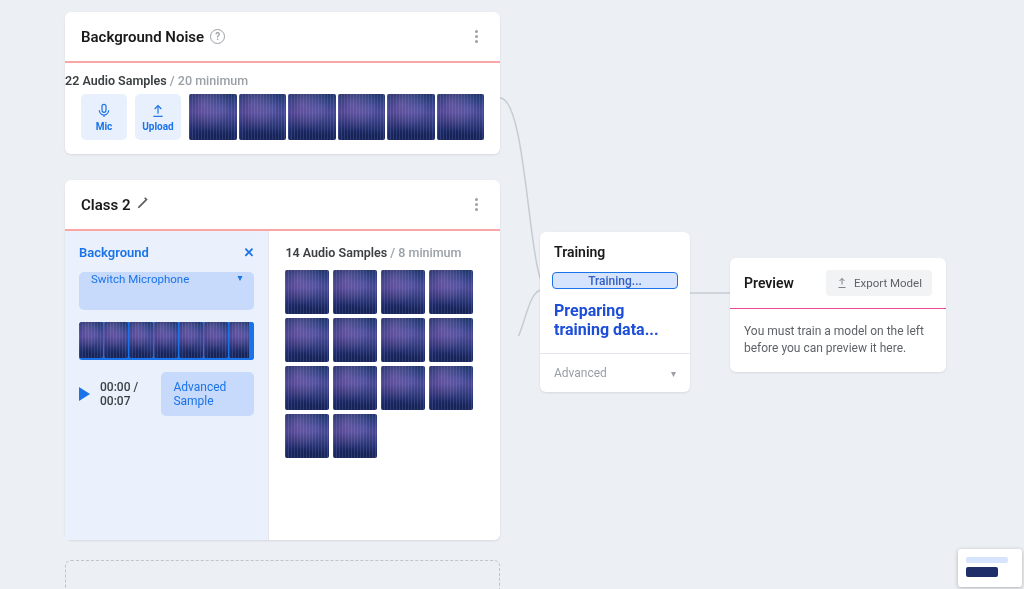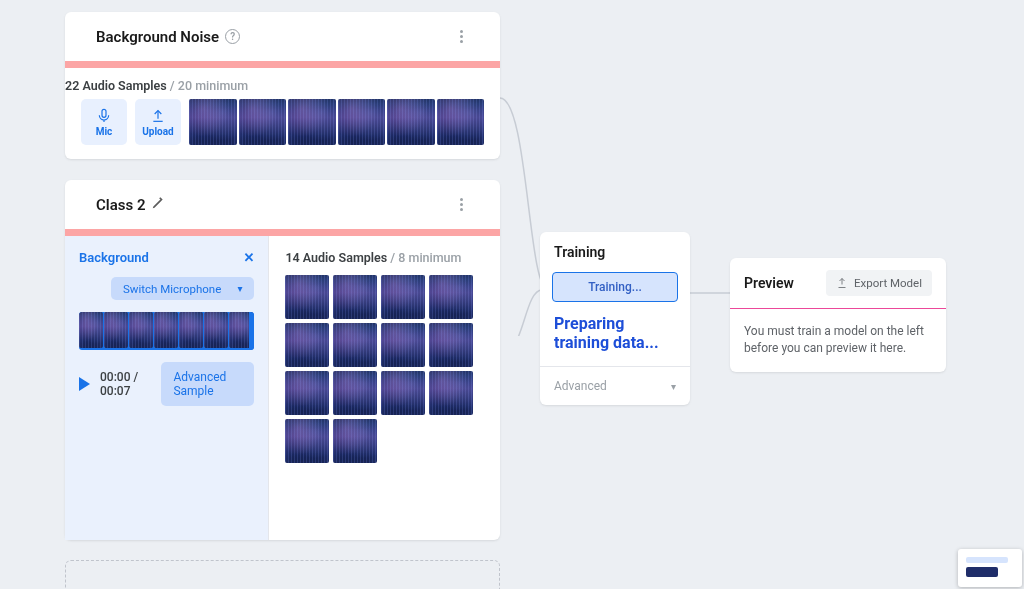--- a/index.html
+++ b/index.html
@@ -18,22 +18,22 @@
     background: #fff;
     border-radius: 6px;
     box-shadow: 0 1px 3px rgba(0,0,0,0.06), 0 1px 2px rgba(0,0,0,0.04);
     position: absolute;
   }
 
   
   .card-bg { left: 65px; top: 12px; width: 435px; }
   .card-header {
     display: flex; align-items: center; justify-content: space-between;
-    padding: 14px 31px;
-    border-bottom: 7px solid #fca5a5;
+    padding: 14px 16px;
+    border-bottom: 2px solid #fca5a5;
   }
   .card-title { font-size: 15px; font-weight: 600; color: #1a1a1a; display: flex; align-items: center; gap:6px; }
   .help-icon {
     width: 15px; height: 15px; border-radius: 50%;
     border: 1px solid #9aa0a6; display: inline-flex; align-items: center; justify-content: center;
     font-size: 10px; color: #9aa0a6;
   }
   .kebab { display:flex; flex-direction:column; gap:2px; padding:4px 6px; cursor:pointer; }
   .kebab span { width:3px; height:3px; background:#9aa0a6; border-radius:50%; }
   .card-sub {
@@ -83,24 +83,23 @@
   .mic-panel {
     width:47%; background:#eaf1fd; display:flex; flex-direction:column;
     padding:14px; gap:12px;
     border-right:1px solid #e4e6eb;
   }
   .mic-header { display:flex; justify-content:space-between; align-items:center; }
   .mic-header span { color:#1a73e8; font-size:13px; font-weight:600; }
   .close-x { font-size:18px; color:#1c3faa; cursor:pointer; font-weight:600; line-height:1; }
   .switch-mic {
     background:#c7dafb; border-radius:5px;
-    height:23px; display:flex; align-items:center; justify-content:space-between;
+    height:38px; display:flex; justify-content:space-between;
     padding:0 12px; font-size:11.5px; color:#1a73e8;
     cursor:pointer;
-    margin-left:32px;
   }
   .chev { font-size:10px; color:#1a73e8; }
   .rec-strip {
     display:flex; gap:1px; background:#1a73e8; padding:0; height:38px;
     border-radius:3px; overflow:hidden; position:relative;
   }
   .rec-strip .handle {
     position:absolute; right:0; top:0; bottom:0; width:5px; background:#1a73e8;
     border-radius:0 3px 3px 0;
   }
@@ -123,21 +122,21 @@
   }
   .gear-btn svg { width:18px; height:18px; fill:#1a73e8; }
 
   .samples-grid-wrap { flex:1; padding:14px 16px; overflow:auto; }
   .samples-grid { display:flex; flex-wrap:wrap; gap:4px; margin-top:8px; }
 
   
   .card-train { left:540px; top:232px; width:150px; }
   .train-title { font-size:14px; font-weight:600; color:#1a1a1a; padding:12px 14px; }
   .train-btn {
-    margin:0 12px 12px; height:30px; border-radius:4px;
+    margin:0 12px 12px; height:17px; border-radius:4px;
     border:1px solid #1a73e8; background:#d6e4fd;
     display:flex; align-items:center; justify-content:center;
     color:#3360c4; font-size:12px; font-weight:500;
     cursor:default;
   }
   .train-status {
     padding:0 14px 14px; font-size:16px; color:#1d4ed8; font-weight:700;
   }
   .advanced-row {
     border-top:1px solid #e4e6eb;

